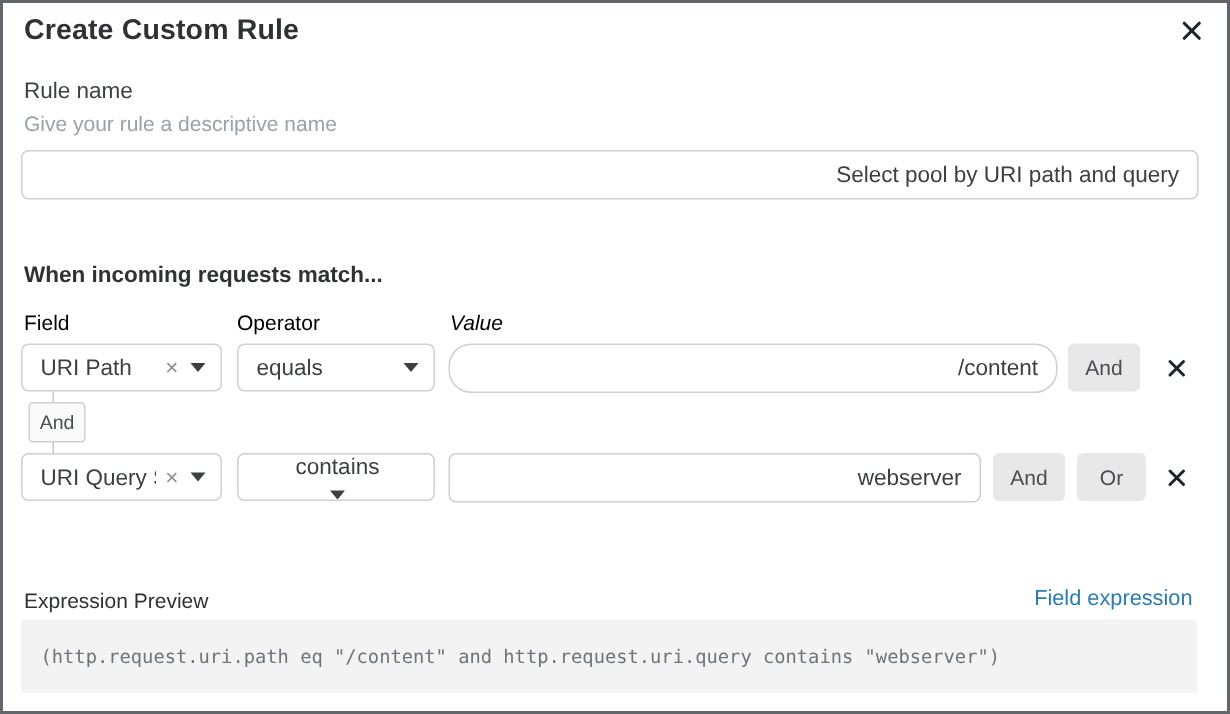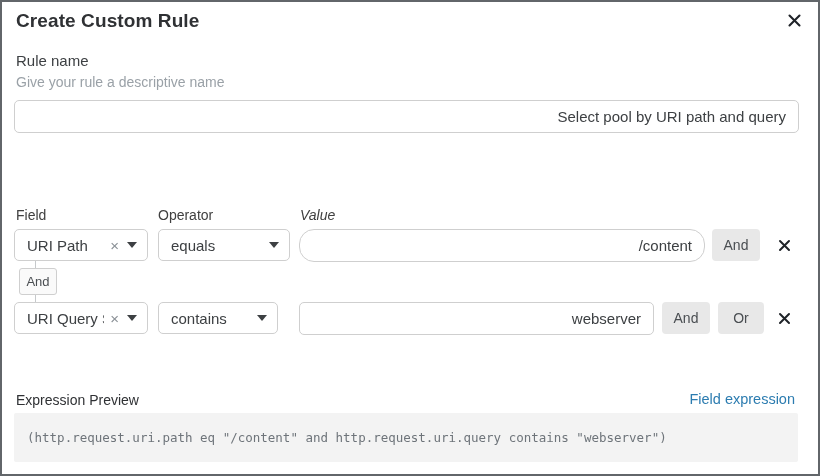--- a/index.html
+++ b/index.html
@@ -49,21 +49,21 @@
   }
   #rule-name-input { left: 12px; top: 98px; width: 785px; }
 
   .section-heading {
     position: absolute; left: 14px; top: 173px;
     font-size: 15px; font-weight: 700; color: #2f3134;
   }
 
   .col-label {
     position: absolute; top: 205px;
-    font-size: 14px; color: #404040;
+    font-size: 14px; color: #000000;
   }
   .col-field { left: 14px; }
   .col-operator { left: 156px; }
   .col-value { left: 298px; font-style: italic; }
 
   .select {
     position: absolute; height: 32px;
     border: 1px solid #cfcfcf; border-radius: 5px;
     background: #fff;
     display: flex; align-items: center;
@@ -82,21 +82,21 @@
     width: 0; height: 0;
     border-left: 5px solid transparent;
     border-right: 5px solid transparent;
     border-top: 6px solid #3d4043;
   }
 
   .row1 .sel-field   { left: 12px;  top: 227px; width: 134px; }
   .row1 .sel-op      { left: 156px; top: 227px; width: 132px; }
   .row1 .val-input   { left: 297px; top: 227px; width: 406px; border-radius: 15px; }
   .row2 .sel-field   { left: 12px;  top: 300px; width: 134px; }
-  .row2 .sel-op      { left: 156px; top: 300px; width: 120px; }
+  .row2 .sel-op      { left: 156px; top: 300px; width: 132px; flex-direction: column; }
   .row2 .val-input   { left: 297px; top: 300px; width: 355px; }
 
   .btn-gray {
     position: absolute; height: 32px;
     background: #e8e8e8; border: none; border-radius: 4px;
     font-family: "Liberation Sans", sans-serif;
     font-size: 14px; color: #4a4e52;
     display: flex; align-items: center; justify-content: center;
     cursor: pointer;
   }
@@ -160,20 +160,21 @@
   <div class="modal-close">
     <svg class="x-svg" width="15" height="15" viewBox="0 0 15 15">
       <path d="M2.5 2.5 L12.5 12.5 M12.5 2.5 L2.5 12.5" stroke="#1f2328" stroke-width="2.1" stroke-linecap="round"></path>
     </svg>
   </div>
 
   <div class="field-label" style="top:50px">Rule name</div>
   <div class="hint">Give your rule a descriptive name</div>
   <input id="rule-name-input" class="text-input" type="text" value="Select pool by URI path and query" style="">
 
+  <div class="section-heading">When incoming requests match...</div>
 
   <div class="col-label col-field">Field</div>
   <div class="col-label col-operator">Operator</div>
   <div class="col-label col-value">Value</div>
 
   <div class="row1">
     <div class="select sel-field">
       <span class="sel-text">URI Path</span>
       <span class="clear-x">×</span>
       <span class="caret"></span>

